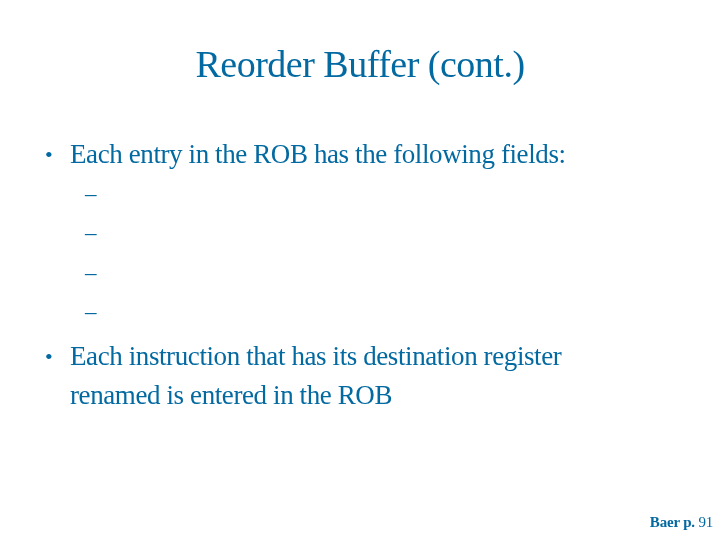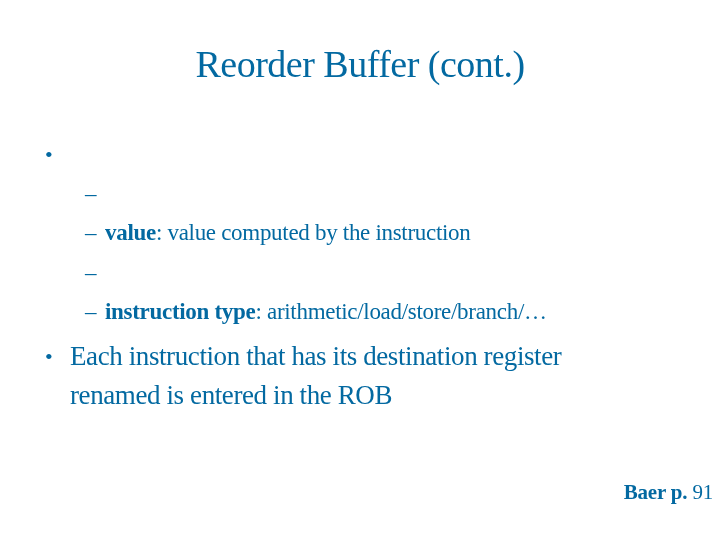--- a/index.html
+++ b/index.html
@@ -64,57 +64,56 @@
   .sub1 { top: 179px; width: 620px; }
   .sub2 { top: 218px; width: 620px; }
   .sub3 { top: 258px; width: 620px; }
   .sub4 { top: 297px; width: 620px; }
   .b2   { top: 337px; line-height: 39px; }
   .b2 .marker { line-height: 39px; }
   .b2 .text { width: 560px; }
   .bold-term { font-weight: 700; }
   .footer {
     position: absolute;
-    top: 482px;
+    top: 512px;
     right: 7px;
-    font-size: 21px;
+    font-size: 15px;
     line-height: 20px;
     letter-spacing: -0.2px;
     white-space: nowrap;
   }
   .footer .source { font-weight: 600; }
   .footer .page { font-weight: 400; }
 </style>
 </head>
 <body>
 
 <div class="slide">
 
   <h1 class="slide-title">Reorder Buffer (cont.)</h1>
 
   <div class="row level1 b1">
     <span class="marker">•</span>
+    <span class="text">Each entry in the ROB has the following fields:</span>
   </div>
 
   <div class="row level2 sub1">
     <span class="marker">–</span>
   </div>
 
   <div class="row level2 sub2">
     <span class="marker">–</span>
-    <span class="text"><span class="bold-term">value</span><span>: value computed by the instruction</span></span>
   </div>
 
   <div class="row level2 sub3">
     <span class="marker">–</span>
   </div>
 
   <div class="row level2 sub4">
     <span class="marker">–</span>
-    <span class="text"><span class="bold-term">instruction type</span><span>: arithmetic/load/store/branch/…</span></span>
   </div>
 
   <div class="row level1 b2">
     <span class="marker">•</span>
     <span class="text">Each instruction that has its destination register renamed is entered in the ROB</span>
   </div>
 
   <div class="footer">
     <span class="source">Baer p.</span>
     <span class="page">91</span>

